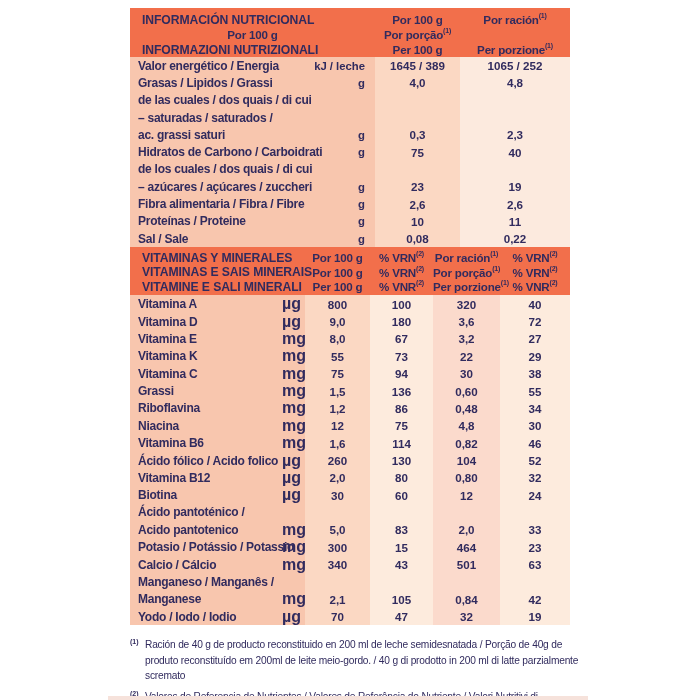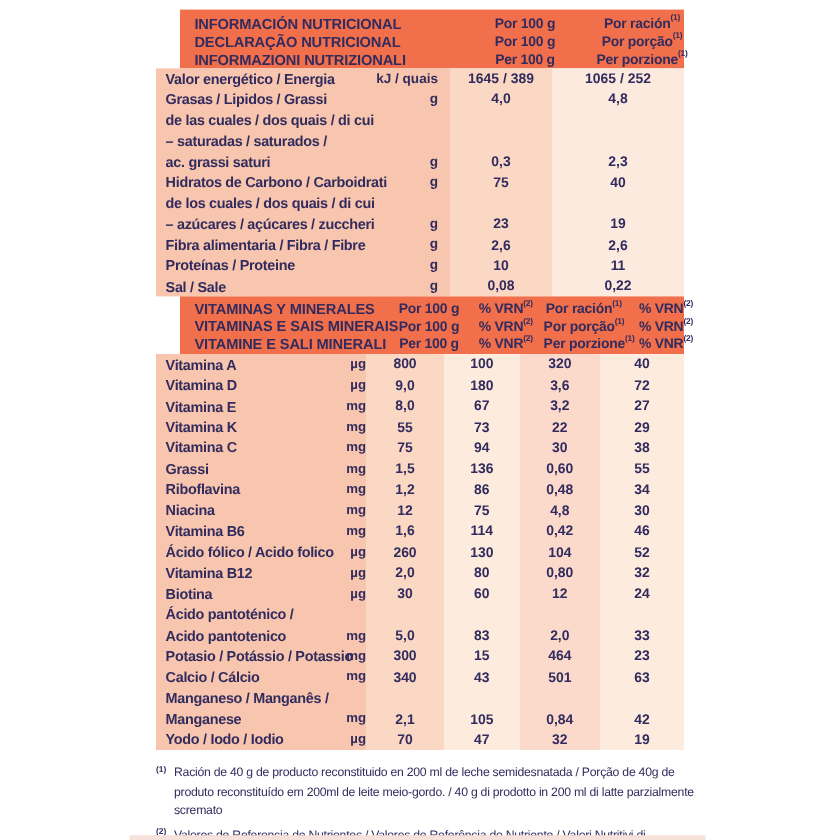--- a/index.html
+++ b/index.html
@@ -3,21 +3,21 @@
 <meta charset="utf-8">
 <style>
   html,body{margin:0;padding:0;background:#ffffff;}
   .sheet{
     position:relative;width:700px;height:700px;background:#ffffff;overflow:hidden;
     font-family:"Liberation Sans",sans-serif;color:#312B5E;
   }
   .panel{position:absolute;left:130px;top:8px;width:440px;}
 
   
-  .hdr{background:#F26F4B;color:#312B5E;margin-left:20px;}
+  .hdr{background:#F26F4B;color:#312B5E;}
   .hdr1{height:49px;padding-top:4px;box-sizing:border-box;}
   .hdr1 .hline{display:grid;grid-template-columns:245px 85px 110px;height:15px;align-items:center;}
   .hdr2{height:48px;padding-top:3px;box-sizing:border-box;}
   .hdr2 .hline{display:grid;grid-template-columns:175px 65px 63px 67px 70px;height:14.6px;align-items:center;}
   .htitle{font-weight:800;font-size:12.2px;letter-spacing:-0.1px;padding-left:12px;white-space:nowrap;}
   .hcell{font-weight:800;font-size:11.6px;letter-spacing:-0.2px;text-align:center;white-space:nowrap;}
   sup.fnmark{font-size:7px;font-weight:800;vertical-align:top;position:relative;top:-1px;}
 
   
   .body1{
@@ -32,21 +32,21 @@
       #FBD8C3 175px,#FBD8C3 240px,
       #FDEBDD 240px,#FDEBDD 303px,
       #FBDACC 303px,#FBDACC 370px,
       #FDEBDD 370px,#FDEBDD 440px);
   }
   .nrow{display:grid;grid-template-columns:180px 65px 85px 110px;height:17.3px;align-items:center;}
   .vrow{display:grid;grid-template-columns:150px 25px 65px 63px 67px 70px;height:17.37px;align-items:center;}
   .lab{font-weight:700;font-size:12px;letter-spacing:-0.25px;padding-left:8px;white-space:nowrap;}
   .lab.indent{}
   .unit-r{font-weight:700;font-size:11.3px;text-align:right;padding-right:10px;white-space:nowrap;}
-  .unit-l{font-weight:700;font-size:11px;text-align:right;padding-left:2px;white-space:nowrap;}
+  .unit-l{font-weight:700;font-size:16px;text-align:left;padding-left:2px;white-space:nowrap;}
   .val{font-weight:600;font-size:11.6px;text-align:center;white-space:nowrap;}
 
   
   .footnotes{position:absolute;left:130px;top:637px;width:458px;}
   .footnote{display:flex;margin-bottom:5px;}
   .fn-marker{flex:none;width:15px;font-size:7px;font-weight:700;padding-top:1px;}
   .fn-text{flex:1;font-size:10.2px;font-weight:400;letter-spacing:-0.2px;line-height:15.5px;}
 
   .bottom-strip{position:absolute;left:108px;top:696px;width:480px;height:4px;background:#F6E2DB;}
 </style>
@@ -56,35 +56,34 @@
 <div class="sheet">
   <div class="panel">
 
     <div class="hdr hdr1">
       <div class="hline">
         <div class="htitle">INFORMACIÓN NUTRICIONAL</div>
         <div class="hcell">Por 100 g</div>
         <div class="hcell"><span>Por ración</span><sup class="fnmark">(1)</sup></div>
       </div>
       <div class="hline">
-        <div class="htitle">DECLARAÇÃO NUTRICIONAL</div>
         <div class="hcell">Por 100 g</div>
         <div class="hcell"><span>Por porção</span><sup class="fnmark">(1)</sup></div>
       </div>
       <div class="hline">
         <div class="htitle">INFORMAZIONI NUTRIZIONALI</div>
         <div class="hcell">Per 100 g</div>
         <div class="hcell"><span>Per porzione</span><sup class="fnmark">(1)</sup></div>
       </div>
     </div>
 
     <div class="body1" id="nutri-rows">
         <div class="nrow">
           <div class="lab">Valor energético / Energia</div>
-          <div class="unit-r">kJ / quais</div>
+          <div class="unit-r">kJ / leche</div>
           <div class="val">1645 / 389</div>
           <div class="val">1065 / 252</div>
         </div>
         <div class="nrow">
           <div class="lab">Grasas / Lipidos / Grassi</div>
           <div class="unit-r">g</div>
           <div class="val">4,0</div>
           <div class="val">4,8</div>
         </div>
         <div class="nrow">
@@ -230,21 +229,21 @@
           <div class="val">12</div>
           <div class="val">75</div>
           <div class="val">4,8</div>
           <div class="val">30</div>
         </div>
         <div class="vrow">
           <div class="lab">Vitamina B6</div>
           <div class="unit-l">mg</div>
           <div class="val">1,6</div>
           <div class="val">114</div>
-          <div class="val">0,42</div>
+          <div class="val">0,82</div>
           <div class="val">46</div>
         </div>
         <div class="vrow">
           <div class="lab">Ácido fólico / Acido folico</div>
           <div class="unit-l">µg</div>
           <div class="val">260</div>
           <div class="val">130</div>
           <div class="val">104</div>
           <div class="val">52</div>
         </div>

